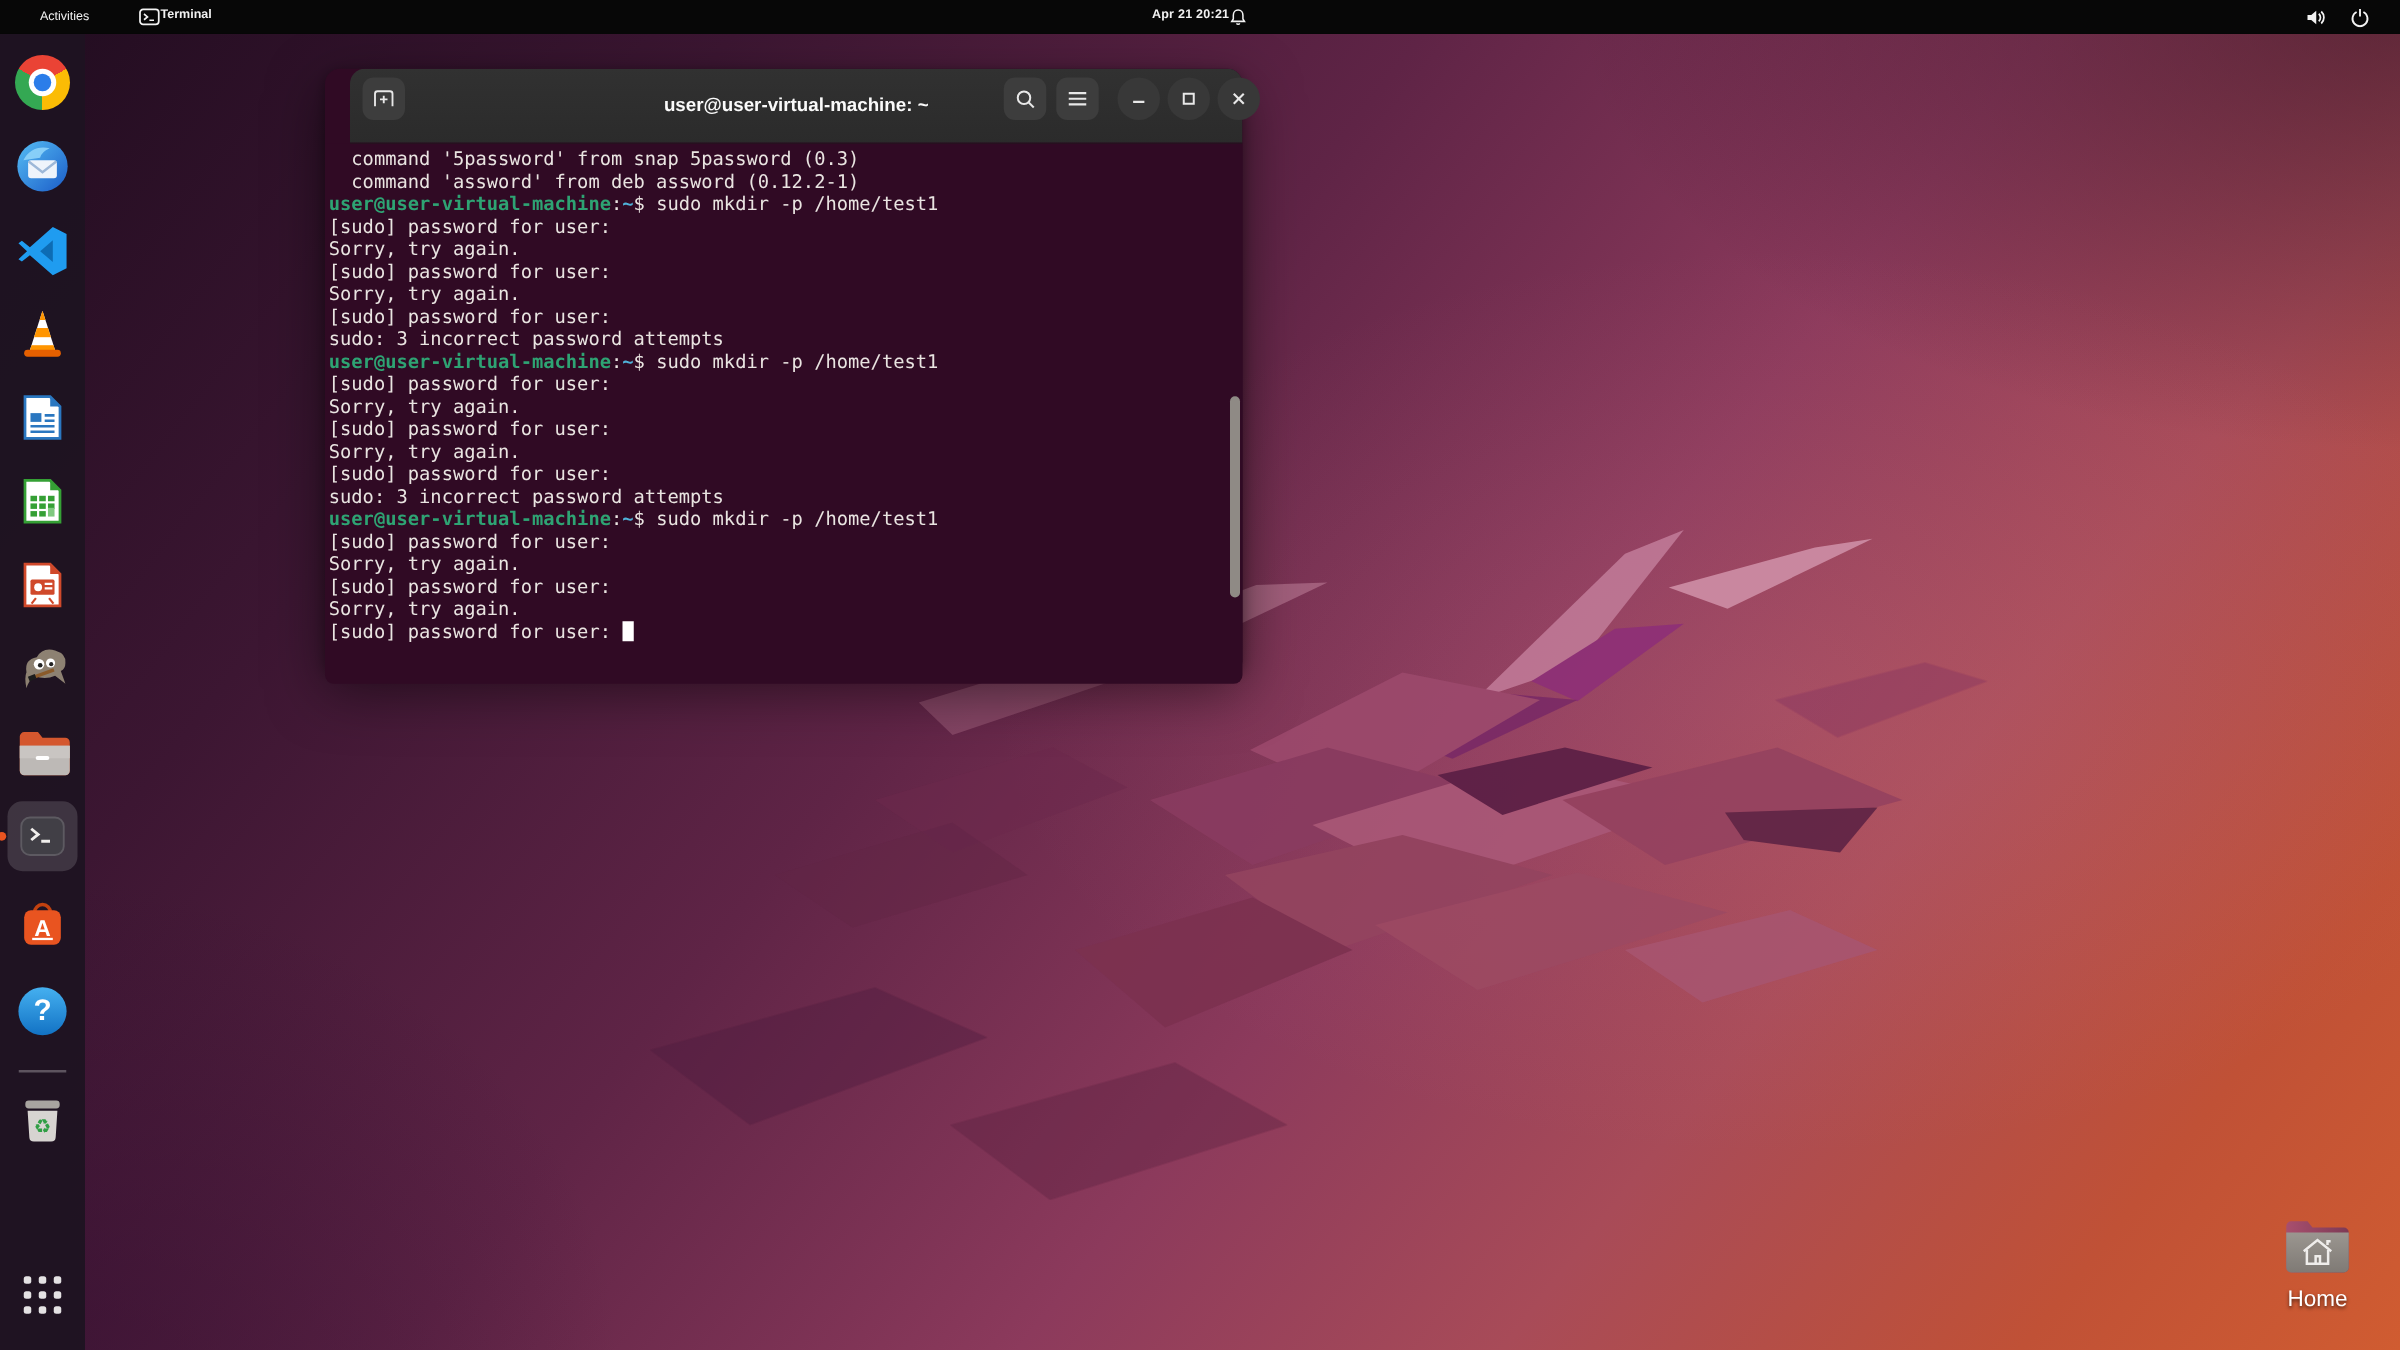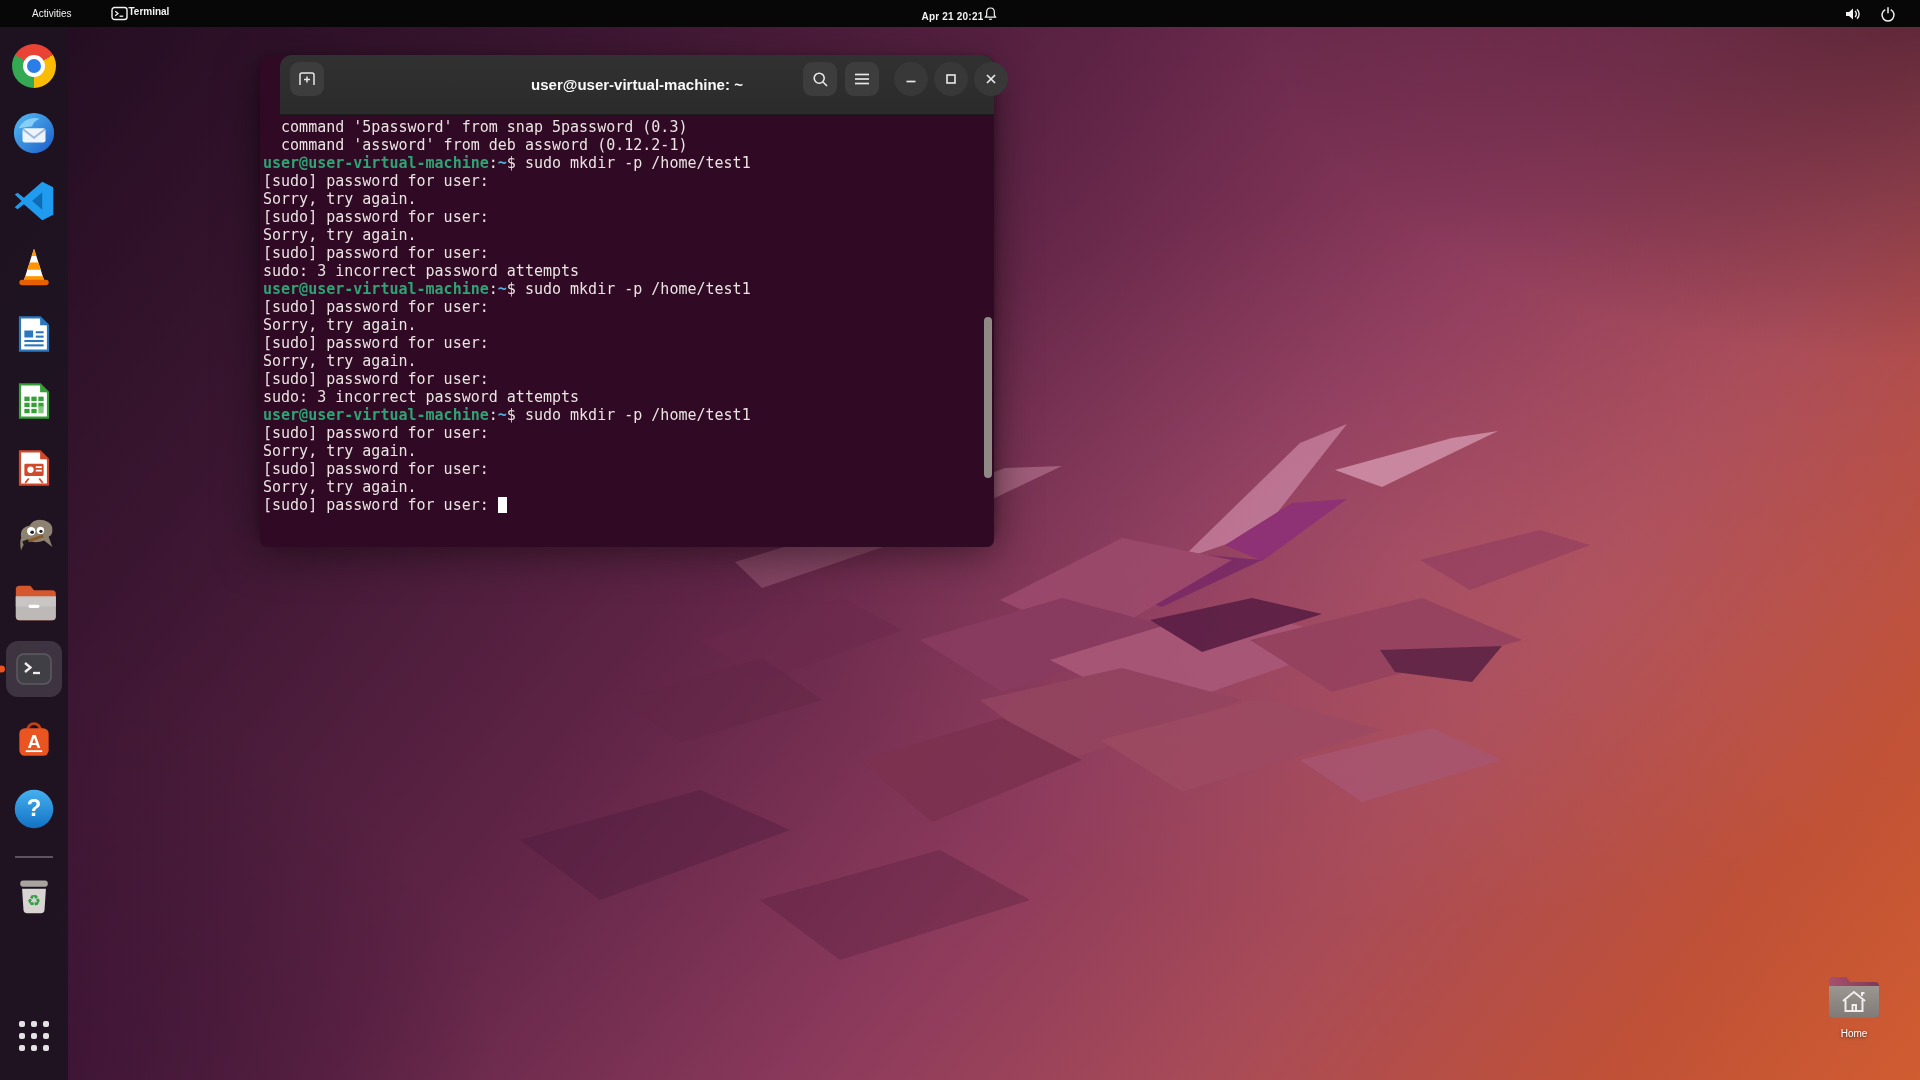--- a/index.html
+++ b/index.html
@@ -15,21 +15,21 @@
       linear-gradient(128deg, #200c1f 0%, #3c1632 22%, #5f2446 42%, #8c3a5c 60%, #a84b58 74%, #c05136 89%, #d05c31 100%);
   }
   .wallpaper svg { position:absolute; inset:0; }
 
   
   .topbar { position:absolute; top:0; left:0; width:1920px; height:27px; background:#070707;
     display:flex; align-items:center; color:#f2f2f2; font-size:10px; z-index:50; }
   .tb-left { display:flex; align-items:center; gap:34px; padding-left:26px; }
   .tb-activities { padding:2px 6px; }
   .tb-app { display:flex; align-items:flex-start; gap:0; font-weight:bold; }
-  .tb-center { position:absolute; left:0; right:0; display:flex; justify-content:center; align-items:flex-end; pointer-events:none; }
+  .tb-center { position:absolute; left:0; right:0; display:flex; justify-content:center; align-items:flex-start; pointer-events:none; }
   .tb-clock { font-weight:bold; letter-spacing:0.2px; }
   .tb-right { margin-left:auto; display:flex; align-items:center; gap:18px; padding-right:24px; }
   .tb-icon { display:flex; align-items:center; }
 
   
   .dock { position:absolute; top:27px; left:0; bottom:0; width:68px; background:rgba(30,19,33,0.94);
     display:flex; flex-direction:column; align-items:center; padding-top:15px; z-index:40; }
   .dock-item { width:52px; height:48px; margin-bottom:19px; display:flex; align-items:center; justify-content:center; position:relative; flex:0 0 auto; }
   .dock-divider { width:38px; height:2px; background:rgba(255,255,255,0.28); margin:4px 0 14px 0; flex:0 0 auto; }
   .dock-grid-wrap { margin-top:auto; margin-bottom:20px; }
@@ -65,21 +65,21 @@
   .term-line { white-space:pre; color:var(--term-fg,#e9e4e1); }
   .c-fg { color:var(--term-fg,#e9e4e1); }
   .c-green { color:var(--term-green,#2ea373); }
   .c-blue { color:var(--term-blue,#4fb1d8); }
   .b { font-weight:bold;margin-top:36px; }
   .cursor { display:inline-block; width:9px; height:16px; background:#ffffff; vertical-align:-3px; }
   .term-scrollbar { position:absolute; right:2px; top:262px; width:8px; height:161px; border-radius:4px; background:#8f8a85; }
 
   
   .home-icon { position:absolute; left:1818px; top:972px; width:72px; text-align:center; z-index:20; }
-  .home-label { margin-top:2px; color:#ffffff; font-size:10px; text-shadow:0 1px 3px rgba(0,0,0,0.65); }
+  .home-label { margin-top:2px; color:#ffffff; font-size:18px; text-shadow:0 1px 3px rgba(0,0,0,0.65); }
 </style>
 </head>
 <body>
 
 <div class="wallpaper">
   <svg width="1920" height="1080" viewBox="0 0 1920 1080">
     <g opacity="0.9">
       <polygon points="865,520 1005,468 1062,466 902,542" fill="#c98aa4" opacity="0.55"></polygon>
       <polygon points="735,562 872,520 904,540 762,588" fill="#b87792" opacity="0.4"></polygon>
       <polygon points="1180,560 1300,443 1347,424 1262,532" fill="#c07a97"></polygon>

